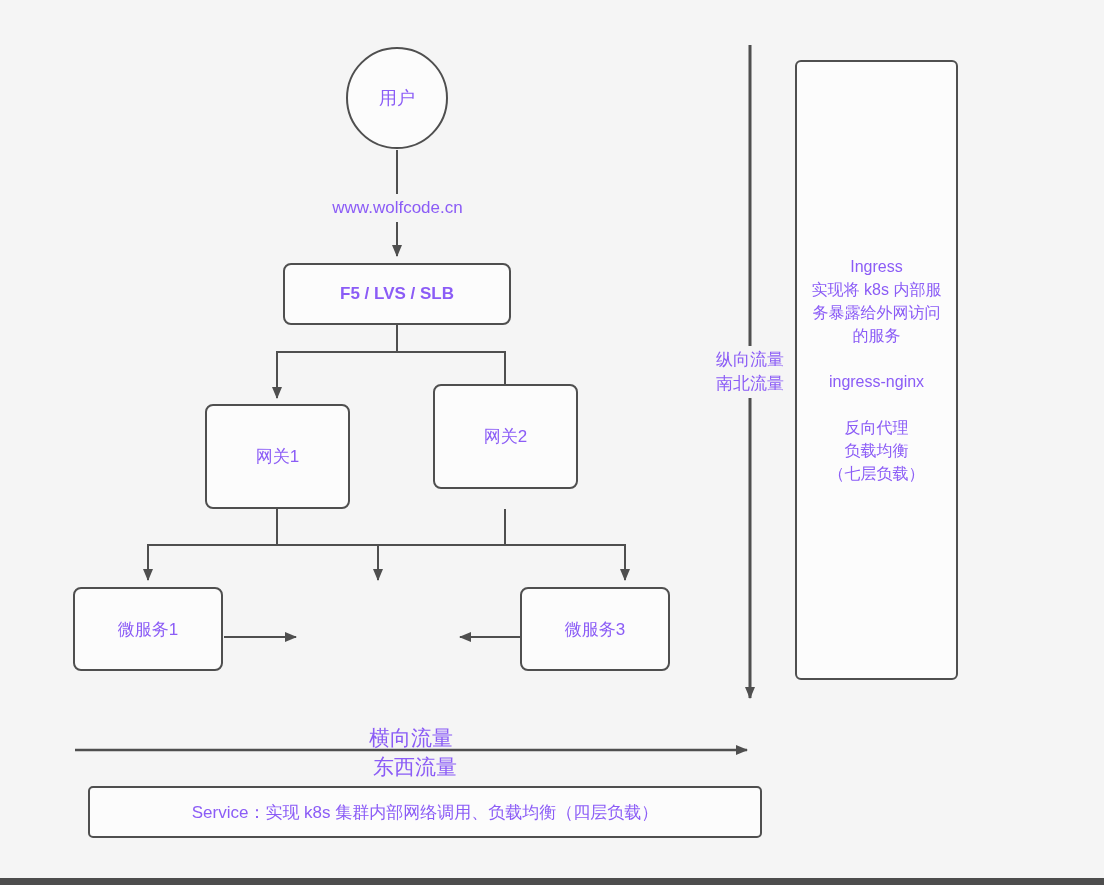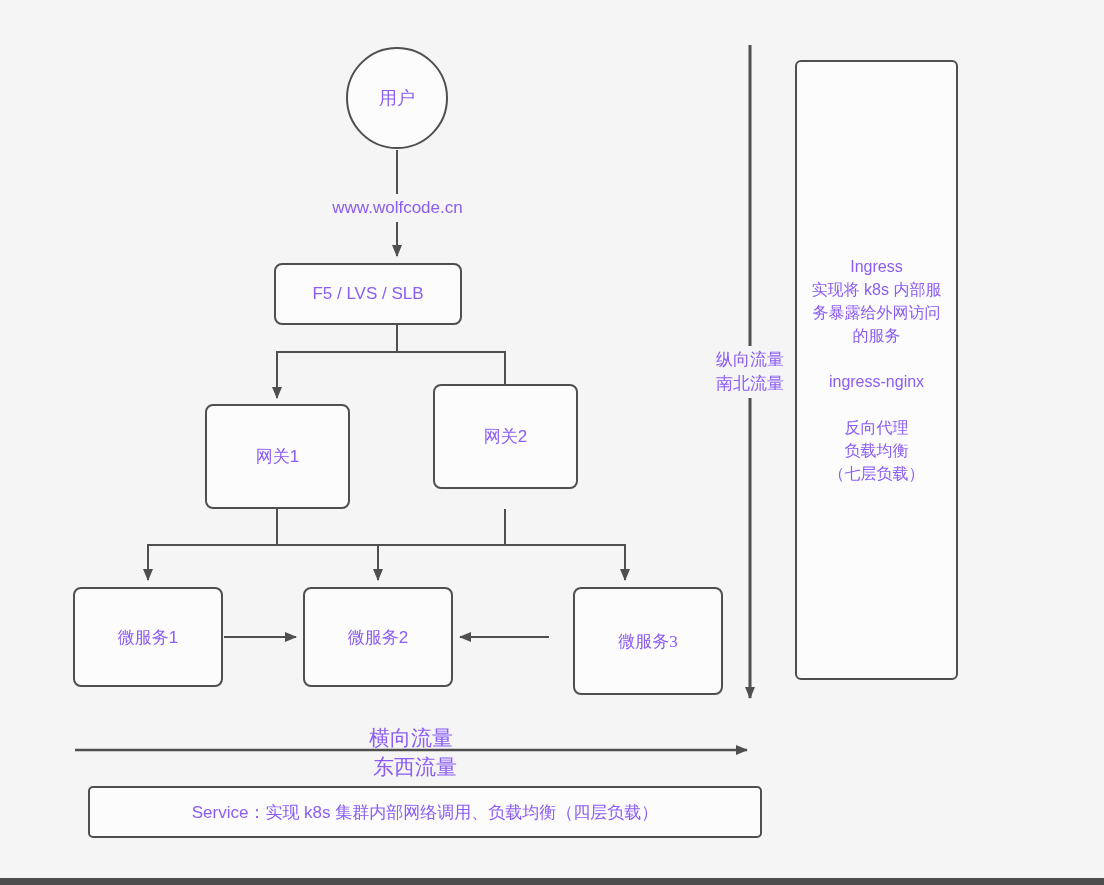--- a/index.html
+++ b/index.html
@@ -94,38 +94,35 @@
     <line x1="750" y1="45" x2="750" y2="698" marker-end="url(#ah)" style="stroke-width:3"></line>
     <line x1="75" y1="750" x2="747" y2="750" marker-end="url(#ah)" style="stroke-width:2.5"></line>
   </svg>
 
   <div class="node circle" style="left:346px; top:47px; width:102px; height:102px;">
     <span>用户</span>
   </div>
 
   <div class="line-label" style="left:300px; top:194px; width:195px;">www.wolfcode.cn</div>
 
-  <div class="node rect" style="left:274px; top:263px; width:188px; height:62px;">
+  <div class="node rect" style="left:283px; top:263px; width:228px; height:62px;font-weight:bold;">
     <span>F5 / LVS / SLB</span>
   </div>
 
   <div class="node rect" style="left:205px; top:404px; width:145px; height:105px;">
     <span>网关1</span>
   </div>
   <div class="node rect" style="left:433px; top:384px; width:145px; height:105px;">
     <span>网关2</span>
   </div>
 
-  <div class="node rect" style="left:73px; top:587px; width:150px; height:100px;text-align:center;">
+  <div class="node rect" style="left:73px; top:587px; width:150px; height:84px;text-align:center;">
     <span>微服务1</span>
   </div>
-  <div class="node rect" style="left:303px; top:587px; width:150px; height:100px;">
-    <span>微服务2</span>
-  </div>
-  <div class="node rect" style="left:573px; top:587px; width:150px; height:108px;font-family:Liberation Serif, serif;">
+  <div class="node rect" style="left:520px; top:587px; width:150px; height:84px;">
     <span>微服务3</span>
   </div>
 
   <div class="line-label" style="left:703px; top:346px; width:94px;">
     <div>纵向流量</div>
     <div>南北流量</div>
   </div>
 
   <div class="ingress-panel">
     <div class="ingress-text">

